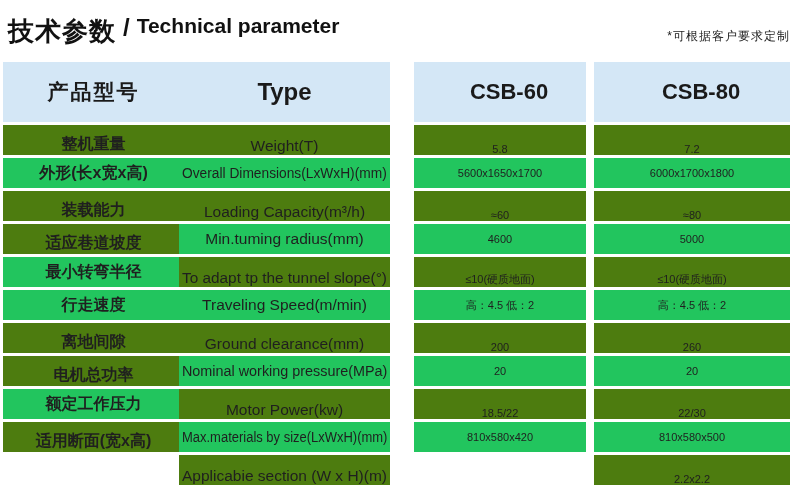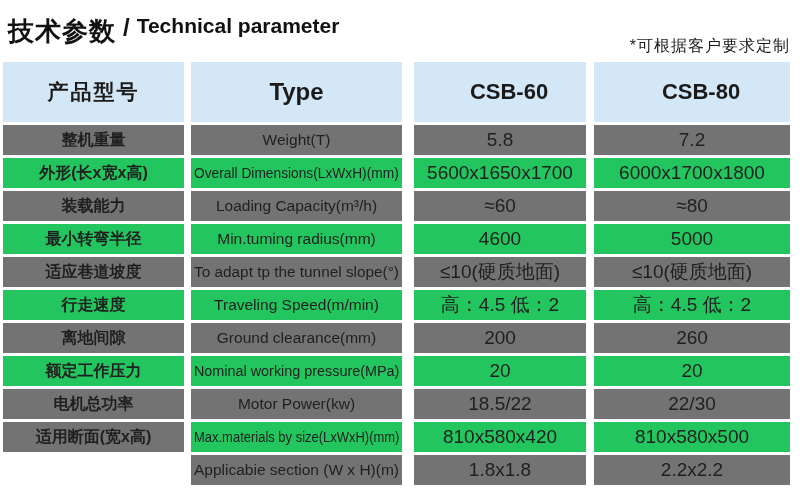--- a/index.html
+++ b/index.html
@@ -10,48 +10,48 @@
     color:#222;
   }
   .title-bar{
     position:absolute;left:8px;top:14px;height:40px;
     display:flex;white-space:nowrap;
   }
   .title-zh{font-size:26px;font-weight:bold;color:#111;letter-spacing:1px;}
   .title-sep{font-size:24px;font-weight:bold;color:#111;margin:0 7px;}
   .title-en{font-size:21px;font-weight:bold;color:#111;}
   .note{
-    position:absolute;top:36px;right:10px;
-    font-size:16px;color:#1c1c1c;letter-spacing:1px;
+    position:absolute;top:28px;right:10px;
+    font-size:12px;color:#1c1c1c;letter-spacing:1px;
   }
   .table{position:absolute;left:3px;top:62px;width:789px;height:423px;}
   .col{position:absolute;top:0;display:flex;flex-direction:column;gap:3px;}
   .col-zh {left:0;   width:181px;}
-  .col-en {left:188px;width:211px;border-radius:9px;}
+  .col-en {left:176px;width:211px;border-radius:9px;}
   .col-60 {left:411px;width:172px;}
   .col-80 {left:591px;width:196px;}
   .cell{
     height:30px;flex:0 0 30px;
     display:flex;align-items:center;justify-content:center;
     overflow:hidden;
   }
   .cell.head{height:60px;flex:0 0 60px;}
   .c-blue{background:#d4e7f6;}
   .r-blue{background:#22c55e;}
-  .r-gray{background:#737373;}
+  .r-gray{background:#4d7c0f;align-items:flex-end;}
   .fit{
     display:inline-block;white-space:nowrap;
     transform-origin:center center;
   }
   .h-zh{font-size:21px;font-weight:bold;color:#1a1a1a;letter-spacing:2px;}
   .h-type{font-size:24px;font-weight:bold;color:#1a1a1a;}
   .h-model{font-size:22px;font-weight:bold;color:#1a1a1a;margin-left:18px;}
   .t-zh{font-size:16px;font-weight:bold;color:#1f1f1f;}
   .t-en{font-size:15.5px;color:#1f1f1f;}
-  .t-val{font-size:19px;color:#1f1f1f;}
+  .t-val{font-size:11px;color:#1f1f1f;}
 </style>
 </head>
 <body>
 
 <div class="title-bar">
   <span class="title-zh">技术参数</span>
   <span class="title-sep">/</span>
   <span class="title-en">Technical parameter</span>
 </div>
 
@@ -65,39 +65,39 @@
       </div>
     <div class="cell r-gray">
         <span class="fit t-zh">整机重量</span>
       </div>
     <div class="cell r-blue">
         <span class="fit t-zh">外形(长x宽x高)</span>
       </div>
     <div class="cell r-gray">
         <span class="fit t-zh">装载能力</span>
       </div>
+    <div class="cell r-gray">
+        <span class="fit t-zh">适应巷道坡度</span>
+      </div>
     <div class="cell r-blue">
         <span class="fit t-zh">最小转弯半径</span>
       </div>
-    <div class="cell r-gray">
-        <span class="fit t-zh">适应巷道坡度</span>
-      </div>
     <div class="cell r-blue">
         <span class="fit t-zh">行走速度</span>
       </div>
     <div class="cell r-gray">
         <span class="fit t-zh">离地间隙</span>
       </div>
+    <div class="cell r-gray">
+        <span class="fit t-zh">电机总功率</span>
+      </div>
     <div class="cell r-blue">
         <span class="fit t-zh">额定工作压力</span>
       </div>
     <div class="cell r-gray">
-        <span class="fit t-zh">电机总功率</span>
-      </div>
-    <div class="cell r-gray">
         <span class="fit t-zh">适用断面(宽x高)</span>
       </div>
   </div>
 
   <div class="col col-en">
     <div class="cell head c-blue">
         <span class="fit h-type">Type</span>
       </div>
     <div class="cell r-gray">
         <span class="fit t-en">Weight(T)</span>
@@ -161,23 +161,20 @@
       </div>
     <div class="cell r-blue">
         <span class="fit t-val">20</span>
       </div>
     <div class="cell r-gray">
         <span class="fit t-val">18.5/22</span>
       </div>
     <div class="cell r-blue">
         <span class="fit t-val">810x580x420</span>
       </div>
-    <div class="cell r-gray">
-        <span class="fit t-val">1.8x1.8</span>
-      </div>
   </div>
 
   <div class="col col-80">
     <div class="cell head c-blue">
         <span class="fit h-model">CSB-80</span>
       </div>
     <div class="cell r-gray">
         <span class="fit t-val">7.2</span>
       </div>
     <div class="cell r-blue">

